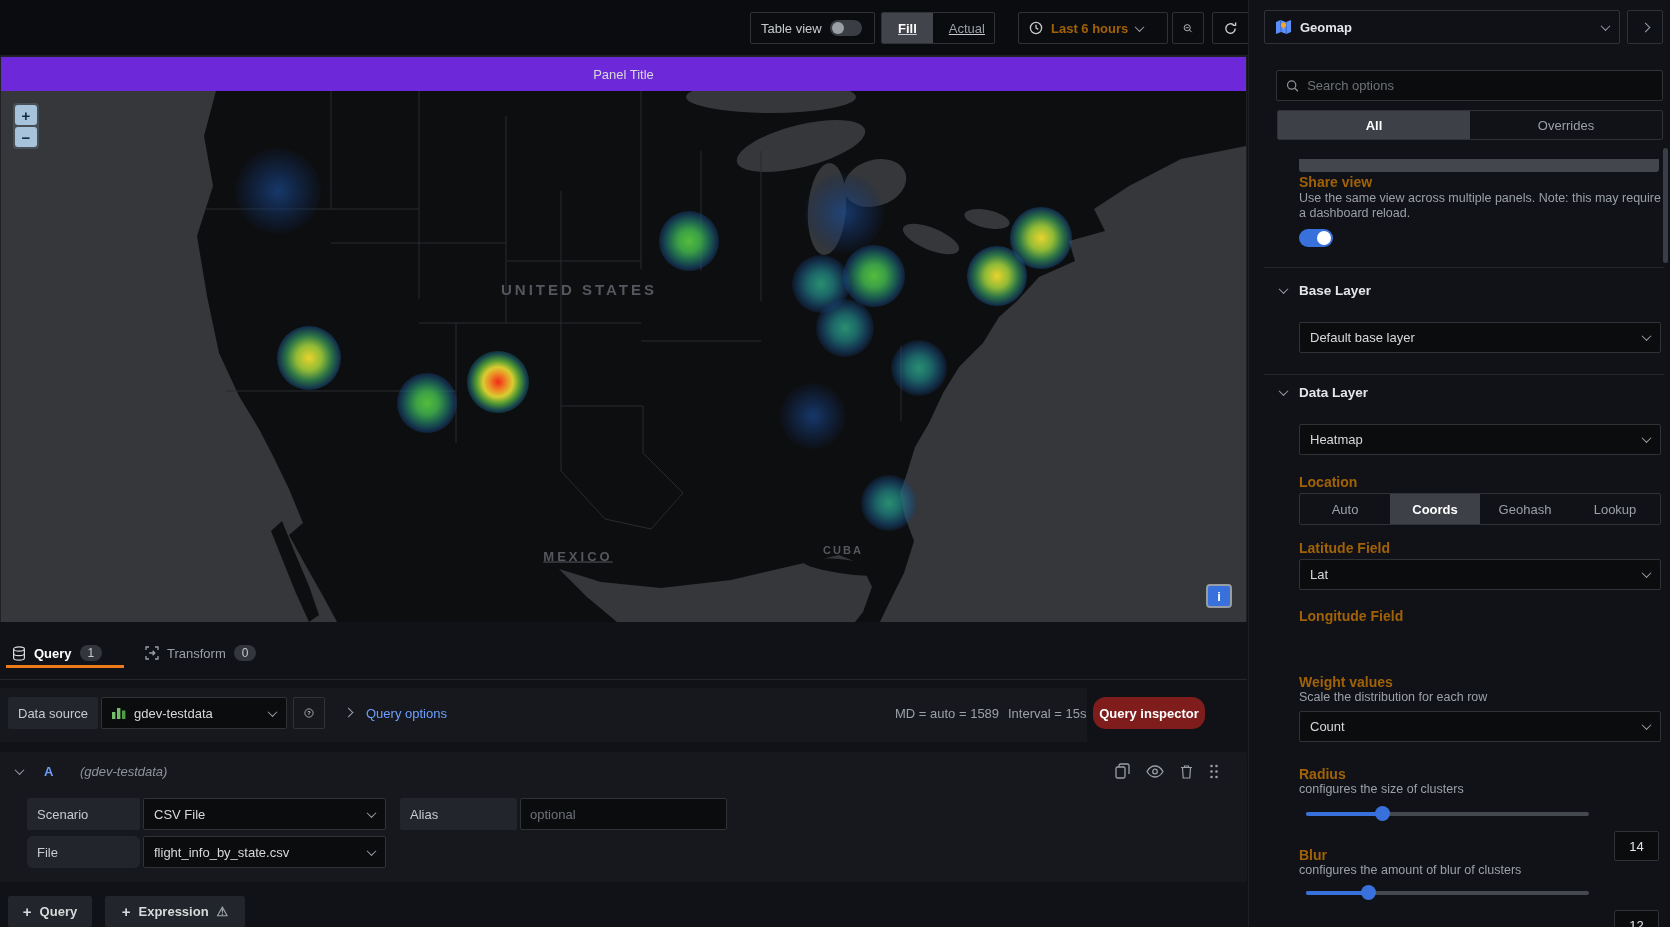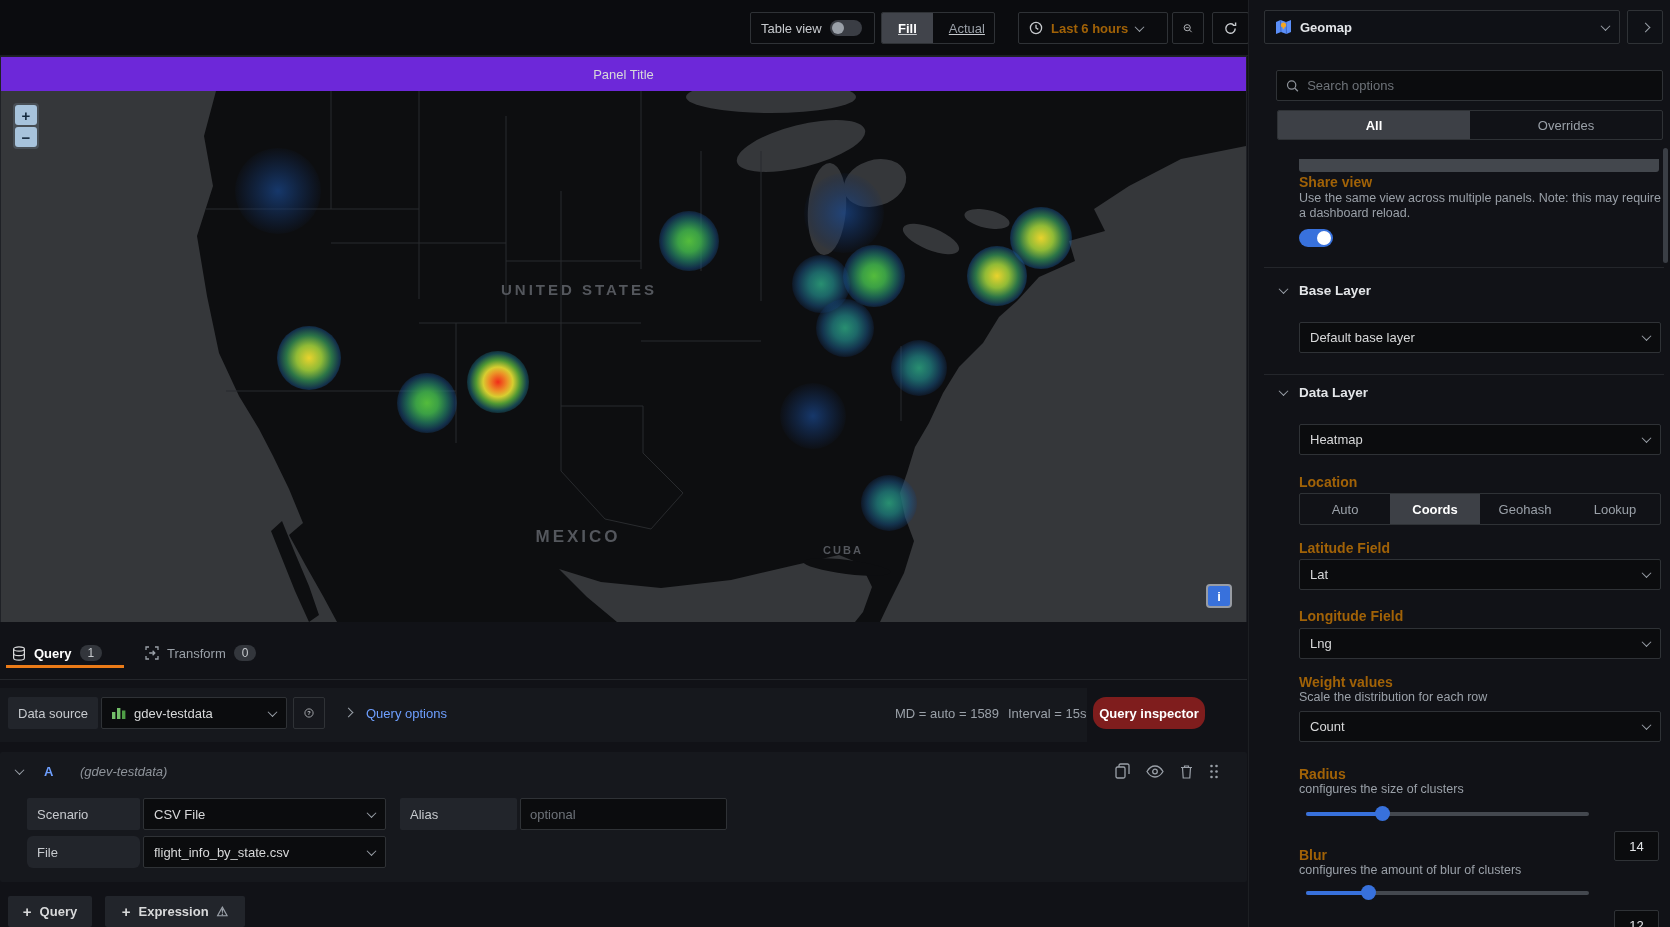--- a/index.html
+++ b/index.html
@@ -161,21 +161,21 @@
             <path d="M560,100 V315"></path>
             <path d="M505,170 H640"></path>
           <path d="M560,315 H642 V362 L682,402 L650,438 L604,428 L560,380 Z"></path>
           <path d="M700,60 V180"></path>
             <path d="M640,250 H760"></path>
             <path d="M760,60 V210"></path>
             <path d="M900,255 V330"></path>
         </g>
       </svg>
       <div class="map-label" style="left:578px; top:198px; font-size:15px;">UNITED STATES</div>
-      <div class="map-label" style="left:577px; top:446px; font-size:17px;">MEXICO</div>
+      <div class="map-label" style="left:577px; top:465px; font-size:13px;text-decoration:underline;">MEXICO</div>
       <div class="map-label" style="left:842px; top:459px; font-size:11px; letter-spacing:2px;">CUBA</div>
       <div>
           <div class="hp low" style="left: 277px; top: 100px; height: 86px; width: 86px;"></div>
           <div class="hp green" style="left: 688px; top: 150px; height: 60px; width: 60px;"></div>
           <div class="hp low" style="left: 843px; top: 122px; height: 80px; width: 80px;"></div>
           <div class="hp teal" style="left: 820px; top: 193px; height: 58px; width: 58px;"></div>
           <div class="hp green" style="left: 873px; top: 185px; height: 62px; width: 62px;"></div>
           <div class="hp yellow" style="left: 1040px; top: 147px; height: 62px; width: 62px;"></div>
           <div class="hp yellow" style="left: 996px; top: 185px; height: 60px; width: 60px;"></div>
           <div class="hp teal" style="left: 844px; top: 237px; height: 58px; width: 58px;"></div>
@@ -255,24 +255,20 @@
       <div>Lookup</div>
     </div>
 
     <div class="opt-label" style="left:50px; top:540px;">Latitude Field</div>
     <div class="sel" style="left:50px; top:559px; width:362px;">
       <span>Lat</span>
       <span class="chev down"></span>
     </div>
 
     <div class="opt-label" style="left:50px; top:608px;">Longitude Field</div>
-    <div class="sel" style="left:50px; top:628px; width:362px;">
-      <span>Lng</span>
-      <span class="chev down"></span>
-    </div>
 
     <div class="opt-label" style="left:50px; top:674px;">Weight values</div>
     <div class="opt-desc" style="left:50px; top:690px; width:366px;">Scale the distribution for each row</div>
     <div class="sel" style="left:50px; top:711px; width:362px;">
       <span>Count</span>
       <span class="chev down"></span>
     </div>
 
     <div class="opt-label" style="left:50px; top:766px;">Radius</div>
     <div class="opt-desc" style="left:50px; top:782px; width:366px;">configures the size of clusters</div>

